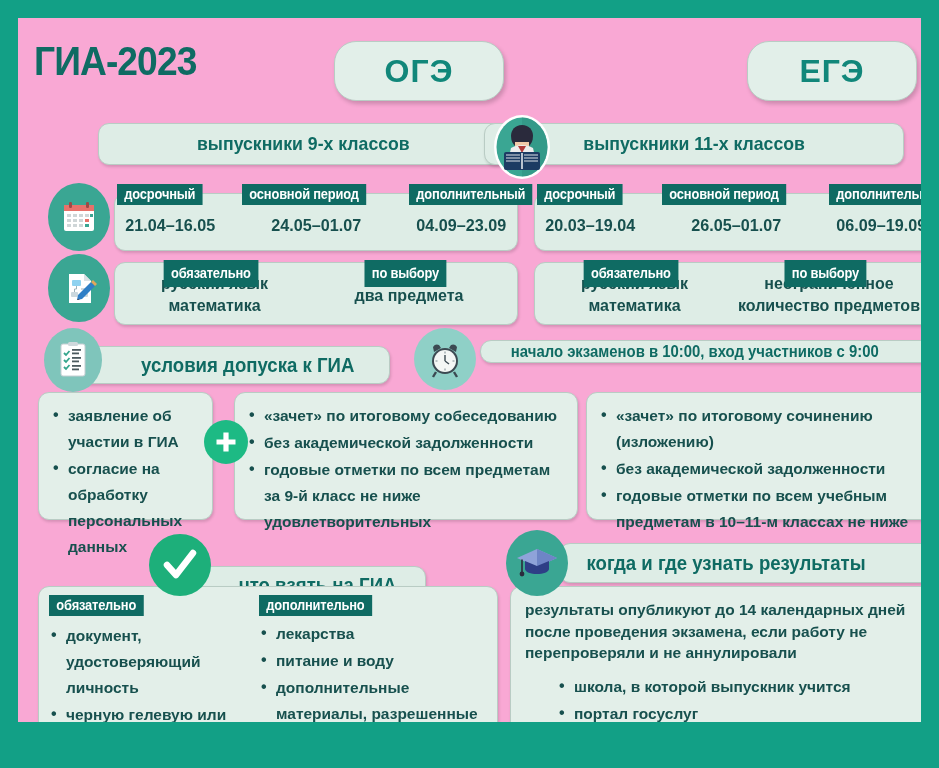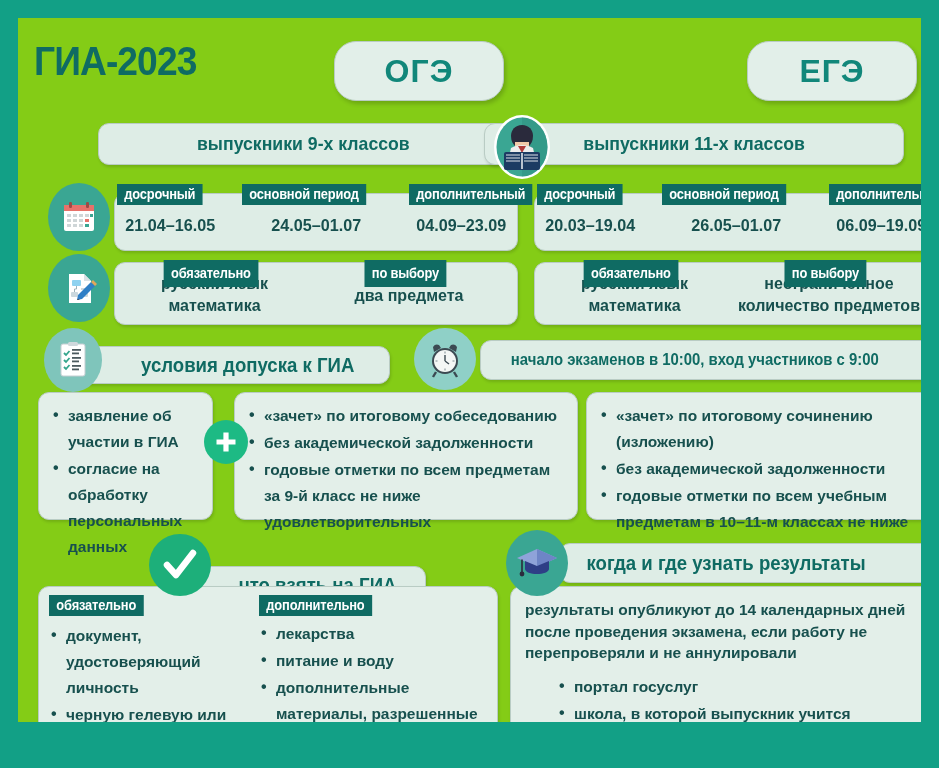--- a/index.html
+++ b/index.html
@@ -12,21 +12,21 @@
   }
   #poster {
     position: relative;
     width: 939px; height: 768px;
     background: #12A086;
     padding: 18px 18px 46px 18px;
   }
   .card {
     position: relative;
     width: 100%; height: 100%;
-    background: #84cc16;
+    background: #f9a8d4;
     overflow: hidden;
   }
   .dark-badge {
     background: #0F6B63;
     color: #ffffff;
     font-weight: bold;
     font-size: 14px;
     letter-spacing: -0.2px;
     padding: 2px 8px 3px 8px;
     display: inline-block;
@@ -333,21 +333,21 @@
       <g stroke="#7d8b90" stroke-width="1">
         <path d="M21 13.5 v2"></path>
             <path d="M21 30.5 v2"></path>
         <path d="M11.5 23 h2"></path>
             <path d="M28.5 23 h2"></path>
       </g>
       <path d="M21 23 v-6 M21 23 l4 3" stroke="#3C4A52" stroke-width="1.4" fill="none"></path>
       <path d="M12 34 l-3 5 M30 34 l3 5" stroke="#3C4A52" stroke-width="2.4"></path>
     </svg>
   </div>
-  <div class="sec-pill plain" style="left:462px; top:322px; width:456px; height:40px; font-size:16px;">
+  <div class="sec-pill plain" style="left:462px; top:322px; width:456px; height:23px; font-size:16px;">
     <span>начало экзаменов в 10:00, вход участников с 9:00</span>
   </div>
 
   <div class="body-box" style="left:20px; top:374px; width:175px; height:128px;">
     <ul class="bullets">
       <li>заявление об участии в ГИА</li>
       <li>согласие на обработку персональных данных</li>
     </ul>
   </div>
 
@@ -411,20 +411,20 @@
           <li>питание и воду</li>
           <li>дополнительные материалы, разрешенные на ГИА по отдельным предметам</li>
         </ul>
       </div>
     </div>
   </div>
 
   <div class="body-box" style="left:492px; top:568px; width:426px; height:160px; padding:12px 14px;">
     <div class="plain-para">результаты опубликуют до 14 календарных дней после проведения экзамена, если работу не перепроверяли и не аннулировали</div>
     <ul class="bullets" style="margin-top:10px; padding-left:32px;">
+      <li>школа, в которой выпускник учится</li>
       <li>портал госуслуг</li>
-      <li>школа, в которой выпускник учится</li>
       <li>официальный портал ОГЭ или ЕГЭ</li>
     </ul>
   </div>
 
  </div>
 </div>
 
 </body></html>

